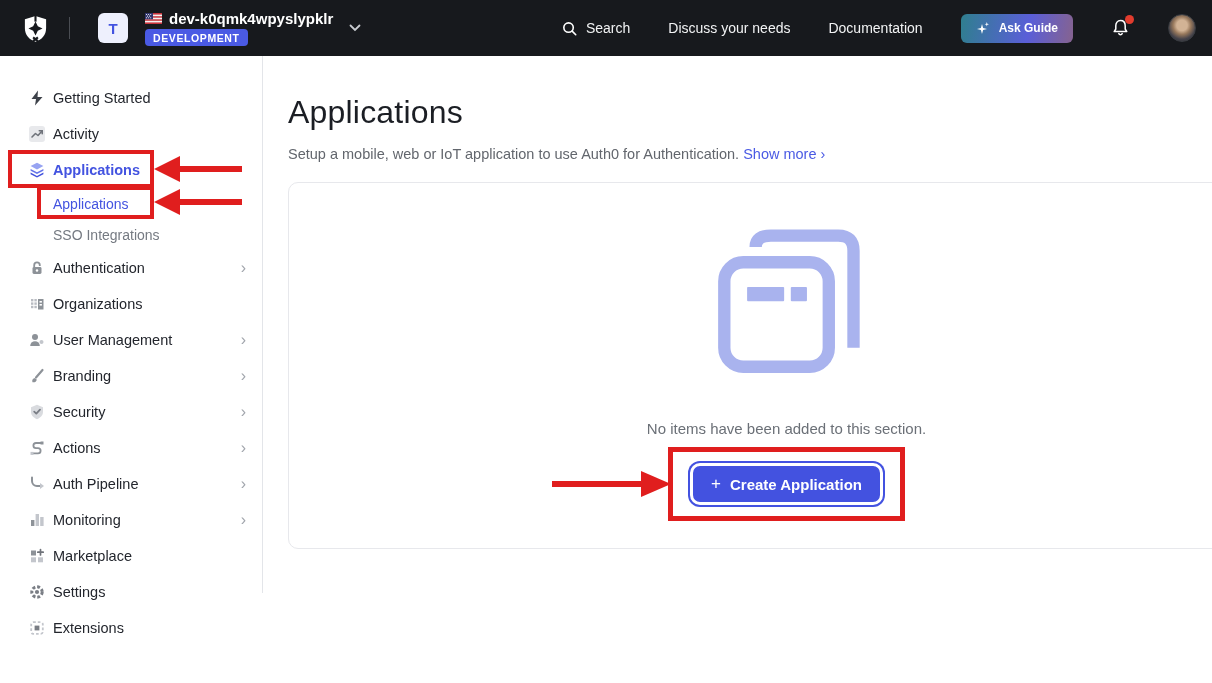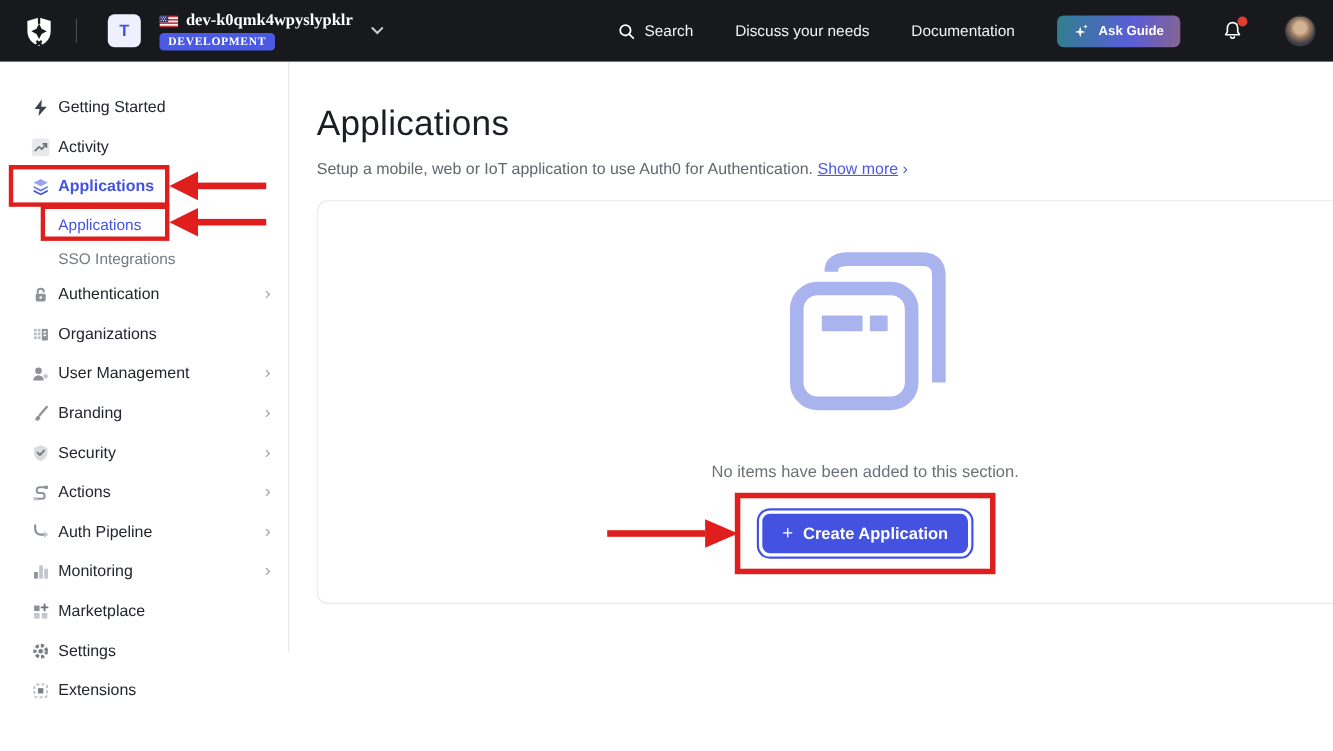--- a/index.html
+++ b/index.html
@@ -6,21 +6,21 @@
   html,body { width:1212px; height:683px; overflow:hidden; background:#fff;
               font-family:"Liberation Sans", sans-serif; }
 
   
   .topbar { position:relative; height:56px; background:#17191d; display:flex; align-items:center;
             padding:0 16px 0 22px; color:#fff; }
   .tb-divider { width:1px; height:22px; background:#4a4d53; margin:0 0 0 20px; }
   .tenant-avatar { width:30px; height:30px; border-radius:6px; background:#eef0fd; color:#4353e0;
                    font-weight:bold; font-size:15px; display:flex; align-items:center; justify-content:center;
                    margin-left:28px; }
-  .tenant-block { display:flex; flex-direction:column; gap:2px; margin-left:17px;font-family:Liberation Serif, serif; }
+  .tenant-block { display:flex; flex-direction:column; gap:2px; margin-left:17px; }
   .tenant-row { display:flex; align-items:center; gap:7px; }
   .tenant-name { font-size:15px; font-weight:bold; color:#fff; }
   .env-badge { align-self:flex-start; background:#4a5ae4; color:#fff; font-size:10.5px; font-weight:bold;
                letter-spacing:.6px; padding:3px 8px 2px; border-radius:4px; }
   .tenant-chevron { margin-left:16px; display:flex; }
   .tb-right { margin-left:auto; display:flex; align-items:center; }
   .tb-link { display:flex; align-items:flex-start; gap:8px; font-size:14px; color:#f2f3f4; cursor:pointer; }
   .tb-right > * { margin-left:38px; }
   .ask-guide { display:flex; align-items:center; gap:8px; color:#fff; font-size:12px; font-weight:bold;
                padding:7px 15px; border:none; border-radius:6px; cursor:pointer;
@@ -42,21 +42,21 @@
   .nav-item.active { color:#4353e0; font-weight:bold; }
   .nav-chevron { margin-left:auto; color:#a2a6ad; font-size:16px; line-height:1; }
   .sub-item { display:flex; align-items:center; height:31px; padding-left:53px; font-size:14px;
               color:#757a82; cursor:pointer; }
   .sub-item.active { color:#4353e0; }
 
   
   .main { flex:1; padding:38px 0 0 25px; }
   .page-title { font-size:32px; font-weight:500; color:#1b1e24; letter-spacing:.2px; }
   .subtitle { margin-top:15px; font-size:14.5px; color:#62666d; }
-  .show-more { color:#4a5ae4; cursor:pointer;text-decoration:underline; }
+  .show-more { color:#4a5ae4; cursor:pointer; }
   .show-more-chev { color:#4a5ae4; }
   .card { margin-top:20px; width:997px; height:367px; border:1px solid #e7e8ec; border-radius:10px;
           display:flex; flex-direction:column; align-items:center; }
   .empty-icon { margin-top:45px; }
   .empty-text { margin-top:36px; font-size:15px; color:#6b7077; }
   .cta-annotation { position:relative; margin-top:10px; border:5px solid #e01e1e; padding:11px 17px; }
   .create-btn { display:flex; align-items:center; gap:9px; background:#4352e0; color:#fff;
                 font-size:15px; font-weight:bold; font-family:"Liberation Sans",sans-serif;
                 padding:0 18px; height:42px; border:3px solid #fff; border-radius:10px;
                 box-shadow:0 0 0 2px #4352e0; cursor:pointer; }

